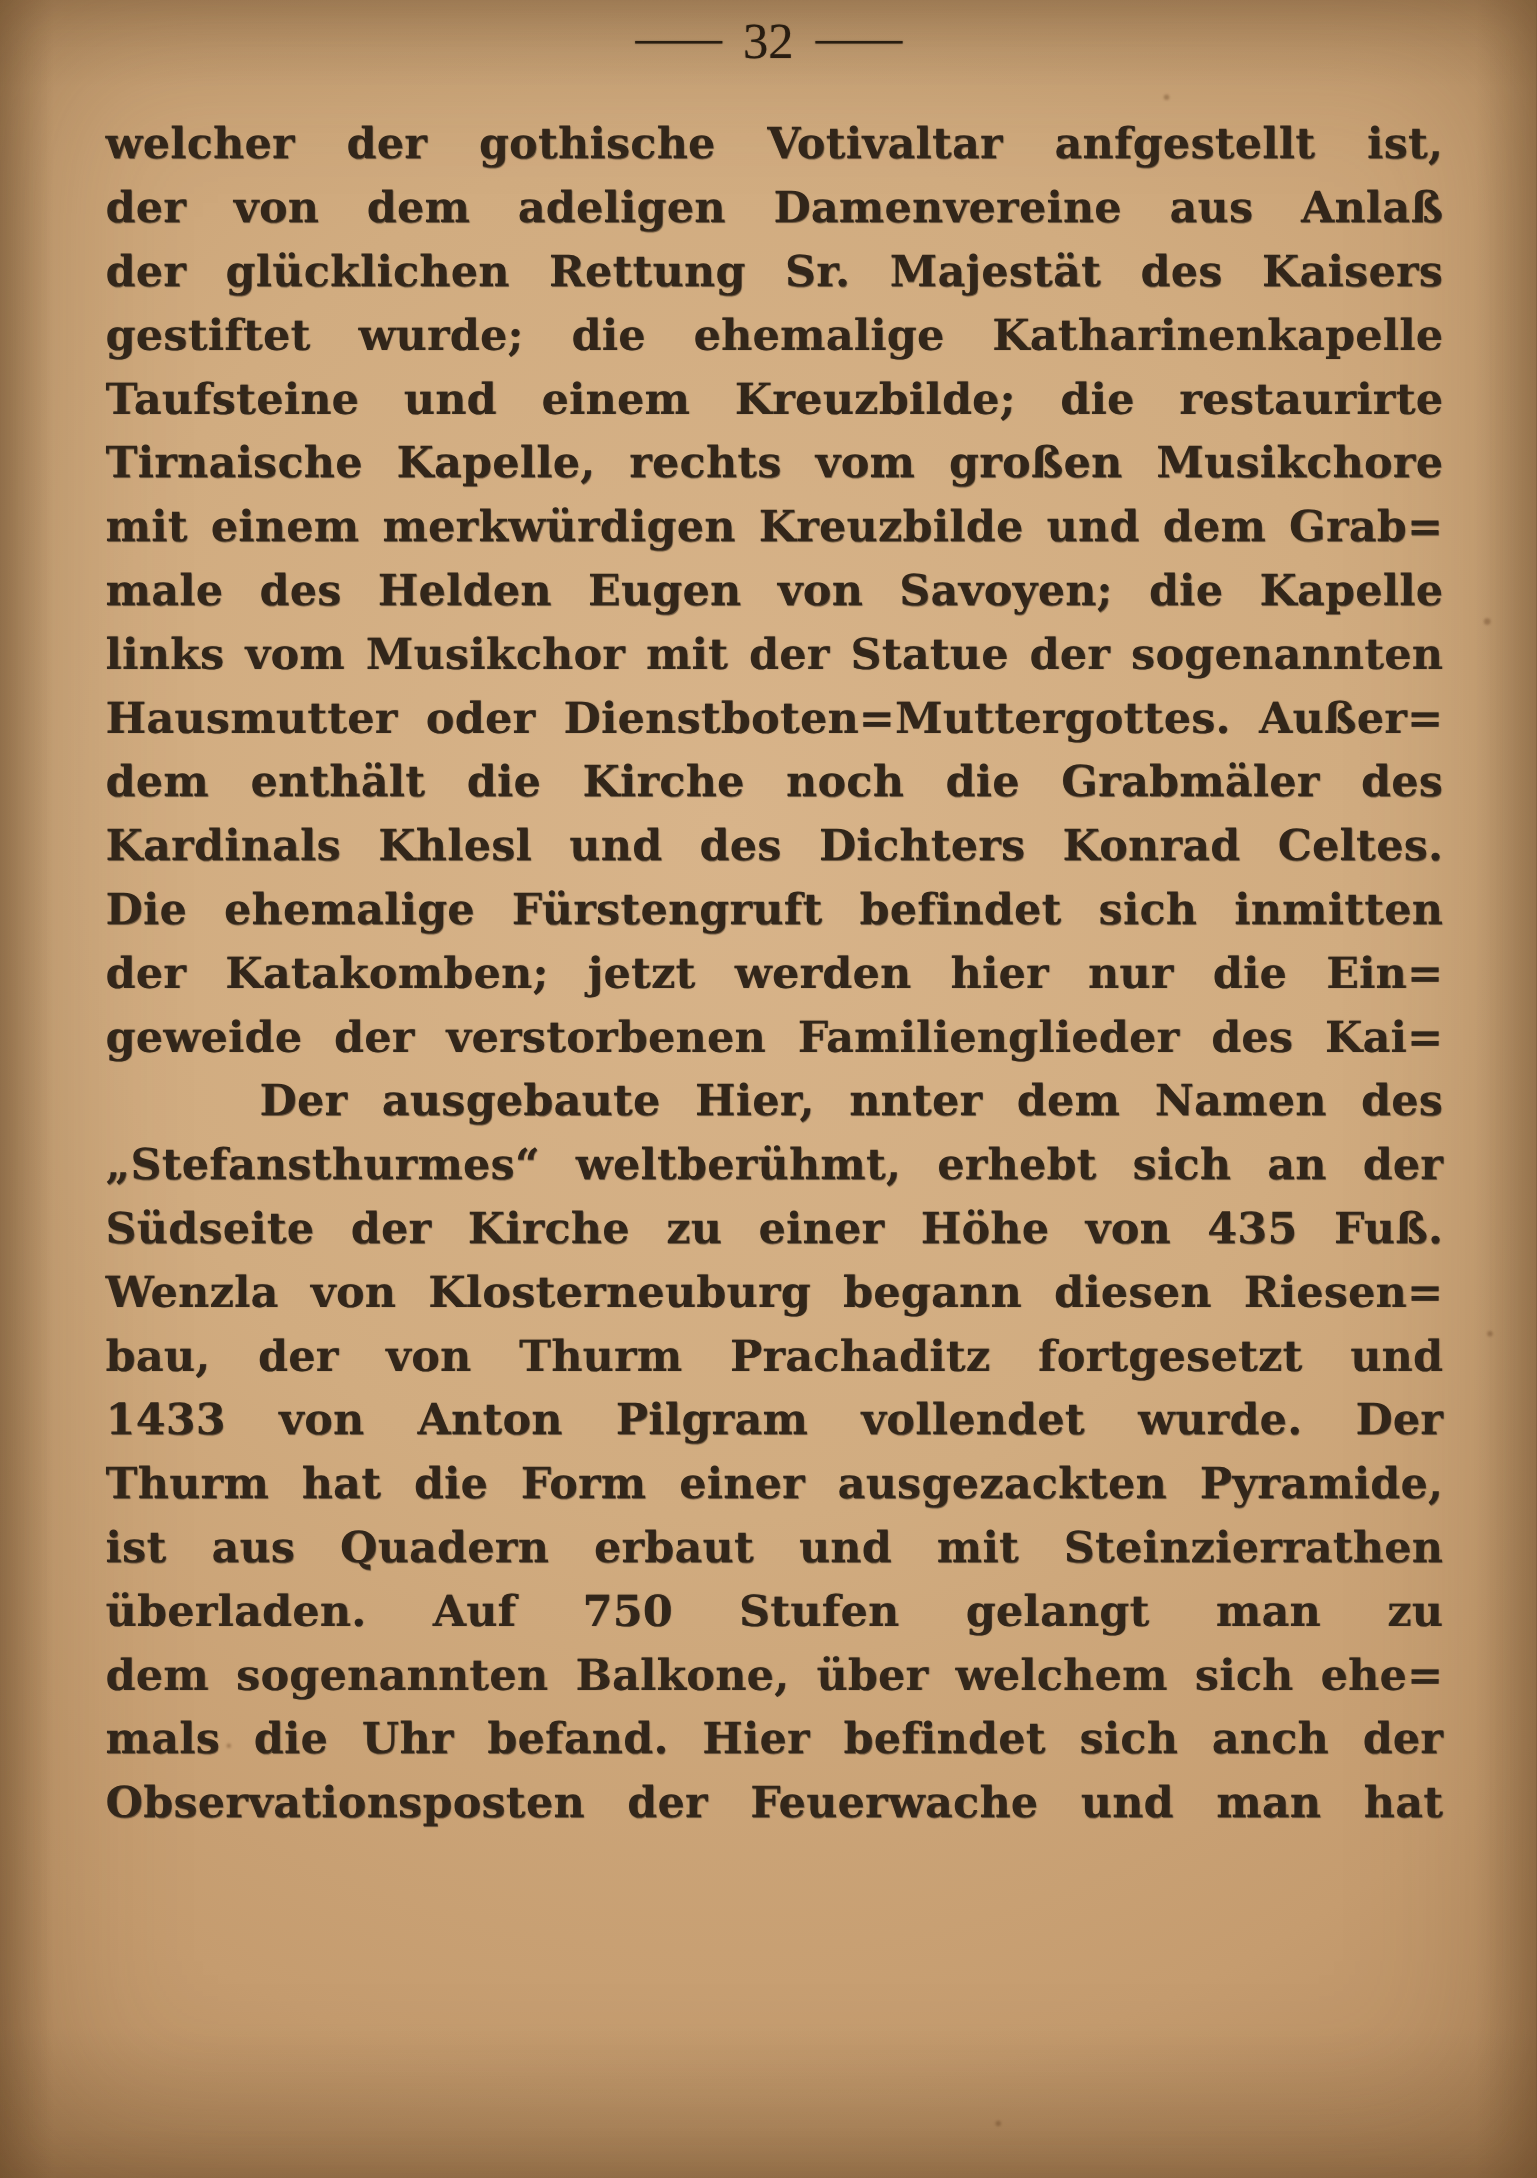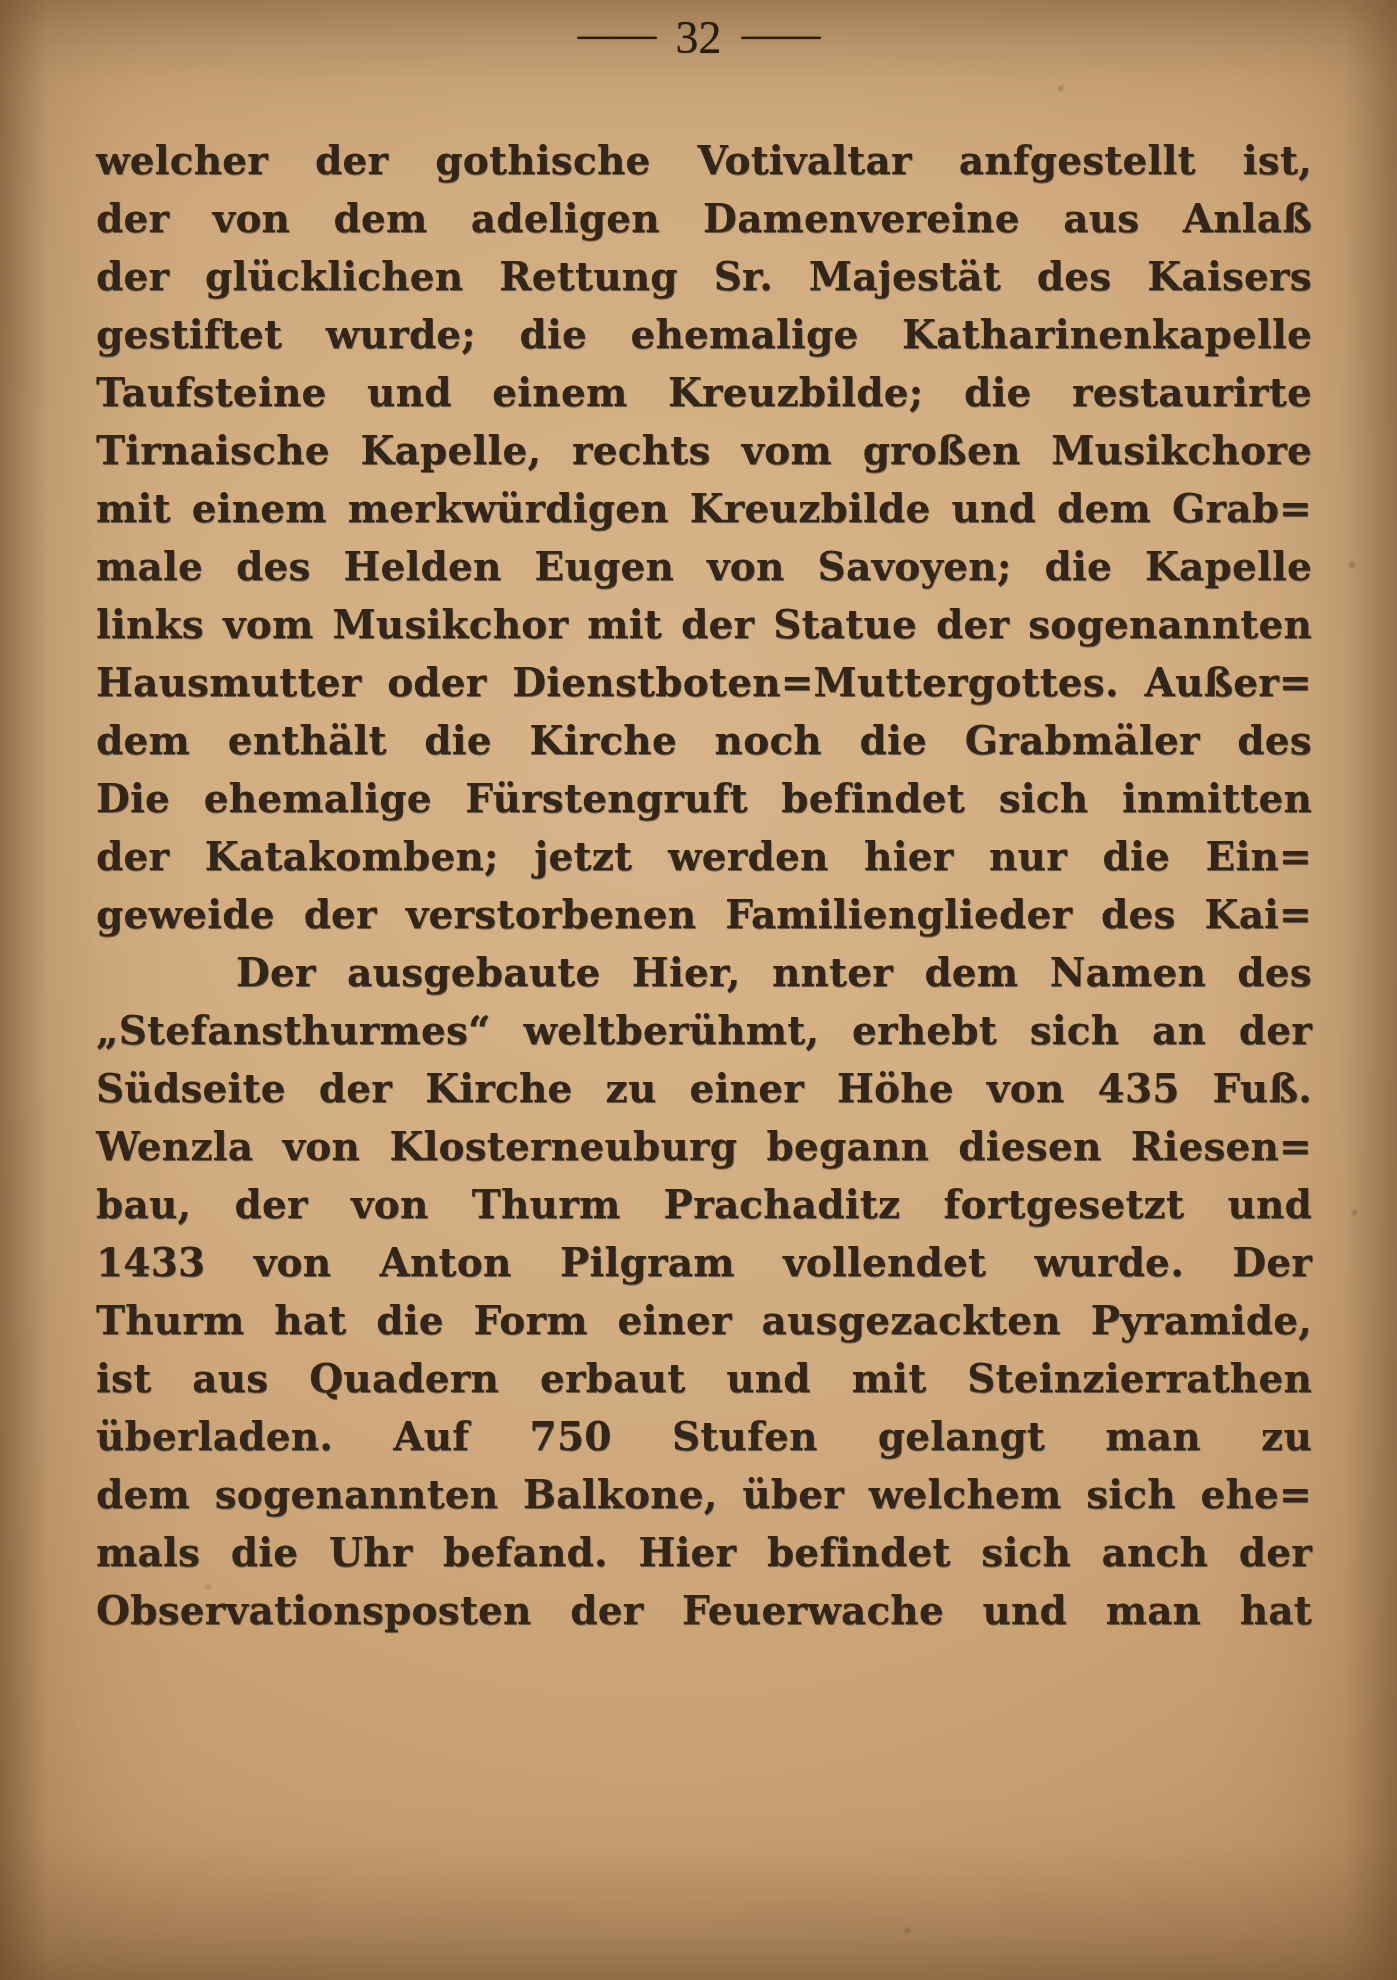--- a/index.html
+++ b/index.html
@@ -31,21 +31,20 @@
   }
   .textblock {
     position: absolute;
     left: 96px;
     top: 102px;
     width: 1216px;
     font: 700 39px/58px "DejaVu Serif", serif;
     color: #32261a;
     text-shadow: 0.5px 0.5px 0.9px rgba(50,38,26,.68);
     letter-spacing: 0.2px;
-    margin-top: 29px;
   }
   .line {
     text-align: justify;
     text-align-last: justify;
     text-justify: inter-word;
     white-space: normal;
   }
   .line.no-justify { text-align-last: left; }
   .line.indent { text-indent: 140px; }
   .speck {
@@ -70,20 +69,21 @@
       <div class="line">der von dem adeligen Damenvereine aus Anlaß</div>
       <div class="line">der glücklichen Rettung Sr. Majestät des Kaisers</div>
       <div class="line">gestiftet wurde; die ehemalige Katharinenkapelle</div>
       <div class="line">Taufsteine und einem Kreuzbilde; die restaurirte</div>
       <div class="line">Tirnaische Kapelle, rechts vom großen Musikchore</div>
       <div class="line">mit einem merkwürdigen Kreuzbilde und dem Grab=</div>
       <div class="line">male des Helden Eugen von Savoyen; die Kapelle</div>
       <div class="line">links vom Musikchor mit der Statue der sogenannten</div>
       <div class="line">Hausmutter oder Dienstboten=Muttergottes. Außer=</div>
       <div class="line">dem enthält die Kirche noch die Grabmäler des</div>
+      <div class="line">Kardinals Khlesl und des Dichters Konrad Celtes.</div>
       <div class="line">Die ehemalige Fürstengruft befindet sich inmitten</div>
       <div class="line">der Katakomben; jetzt werden hier nur die Ein=</div>
       <div class="line">geweide der verstorbenen Familienglieder des Kai=</div>
       <div class="line indent">Der ausgebaute Hier, nnter dem Namen des</div>
       <div class="line">„Stefansthurmes“ weltberühmt, erhebt sich an der</div>
       <div class="line">Südseite der Kirche zu einer Höhe von 435 Fuß.</div>
       <div class="line">Wenzla von Klosterneuburg begann diesen Riesen=</div>
       <div class="line">bau, der von Thurm Prachaditz fortgesetzt und</div>
       <div class="line">1433 von Anton Pilgram vollendet wurde. Der</div>
       <div class="line">Thurm hat die Form einer ausgezackten Pyramide,</div>

